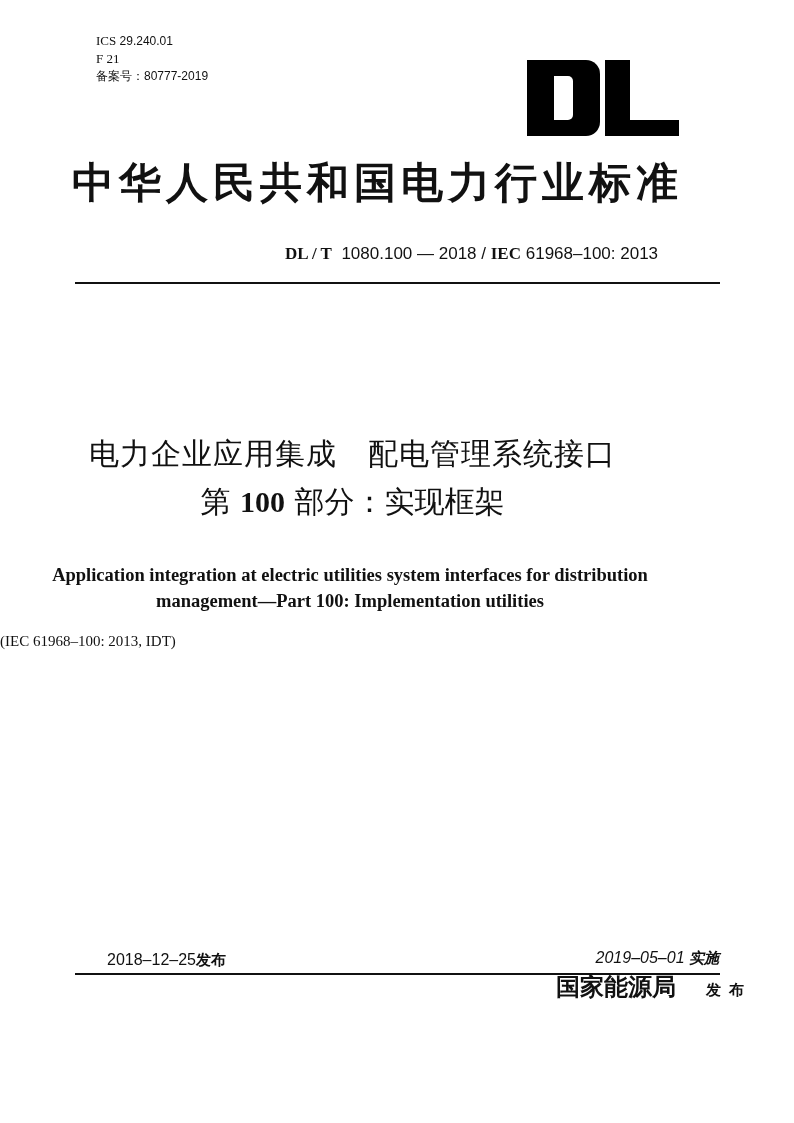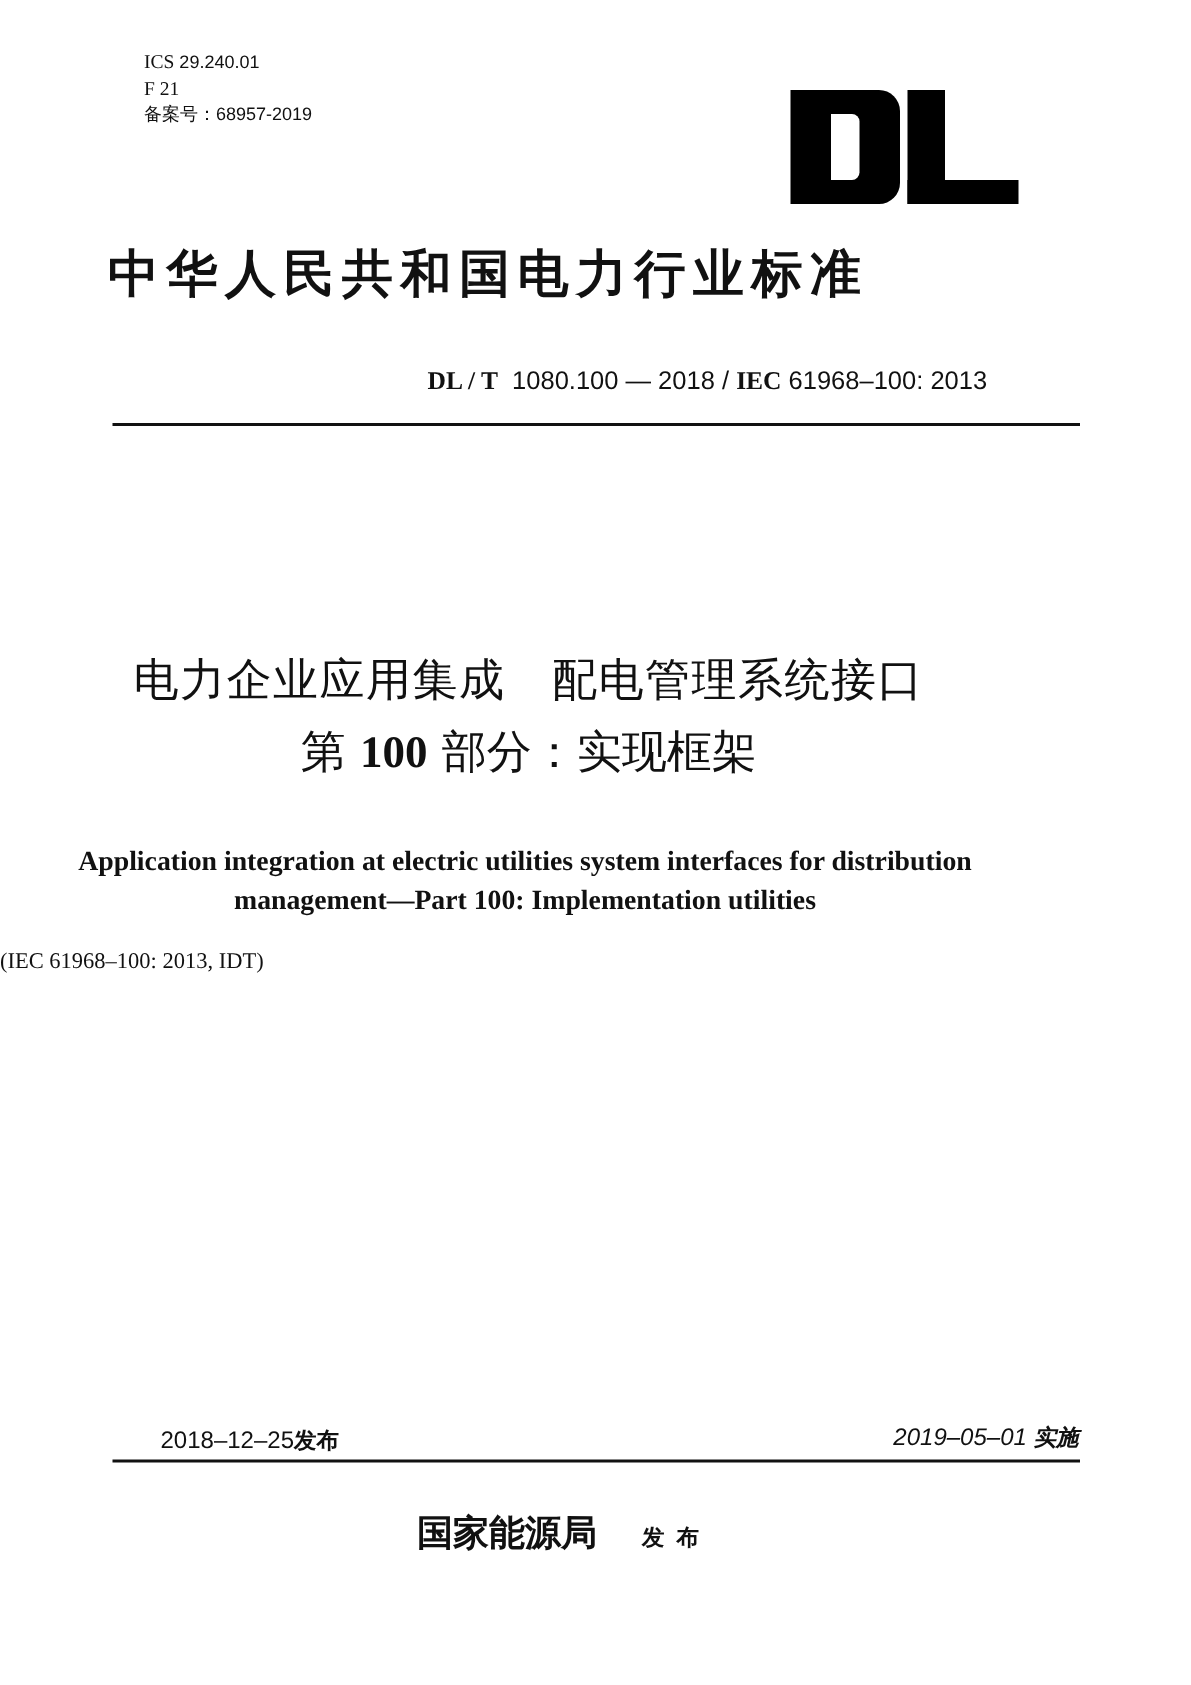--- a/index.html
+++ b/index.html
@@ -9,45 +9,45 @@
   }
   .abs { position: absolute; }
   .meta { left: 96px; top: 32px; font-size: 12px; line-height: 17px; font-family: "Liberation Sans", sans-serif; }
   .meta div { white-space: nowrap; }
   .meta .b { font-family: "Liberation Serif", serif; font-weight: normal; font-size: 13px; }
   .logo { left: 527px; top: 60px; width: 155px; height: 77px; }
   .logo-d { position: absolute; left: 0; top: 0; width: 73px; height: 76px; background: #000; border-radius: 0 14px 14px 0; }
   .logo-d::after { content: ""; position: absolute; left: 27px; top: 16px; width: 19px; height: 44px; background: #fff; border-radius: 0 5px 5px 0; }
   .logo-l { position: absolute; left: 78px; top: 0; width: 25px; height: 76px; background: #000; }
   .logo-l2 { position: absolute; left: 78px; top: 60px; width: 74px; height: 16px; background: #000; }
-  .std-title { left: 72px; top: 158px; width: 650px; font-size: 34px; font-weight: bold; letter-spacing: 5px; font-family: "DejaVu Serif", serif; white-space: nowrap; line-height: 50px; }
+  .std-title { left: 72px; top: 158px; width: 650px; font-size: 42px; font-weight: bold; letter-spacing: 5px; font-family: "DejaVu Serif", serif; white-space: nowrap; line-height: 50px; }
   .std-code { left: 285px; top: 244px; font-size: 17px; font-family: "Liberation Sans", sans-serif; white-space: nowrap; text-align: center; }
   .std-code .b { font-family: "Liberation Serif", serif; font-weight: bold; }
   .rule-top { left: 75px; top: 282px; width: 645px; height: 2px; background: #111; }
   .zh-title { left: 0; width: 705px; text-align: center; font-size: 30px; line-height: 48px; font-family: "DejaVu Sans", sans-serif; white-space: nowrap; }
   .zh-title.l1 { top: 430px; letter-spacing: 1px; }
   .zh-title.l2 { top: 478px; }
   .zh-title .num { font-family: "Liberation Serif", serif; font-weight: bold; }
   .en-title { left: 0; width: 700px; text-align: center; top: 562px; font-family: "Liberation Serif", serif; font-weight: bold; font-size: 18.5px; line-height: 26px; }
   .idt { left: 0; width: 794px; top: 633px; font-family: "Liberation Serif", serif; font-size: 15px; }
   .date-left { left: 75px; top: 951px; font-size: 16px; font-family: "Liberation Sans", sans-serif; white-space: nowrap; margin-left: 32px; }
   .date-right { right: 75px; top: 949px; font-size: 16px; font-family: "Liberation Sans", sans-serif; white-space: nowrap; font-style: italic; }
   .date-left .zh, .date-right .zh { font-family: "DejaVu Sans", sans-serif; font-weight: bold; font-size: 15px; }
   .rule-bottom { left: 75px; top: 973px; width: 645px; height: 2px; background: #111; }
-  .issuer { left: 0; width: 752px; text-align: center; top: 1006px; white-space: nowrap; }
+  .issuer { left: 0; width: 752px; text-align: right; top: 971px; white-space: nowrap; }
   .issuer .org { font-family: "DejaVu Serif", serif; font-weight: bold; font-size: 24px; }
   .issuer .act { font-family: "DejaVu Sans", sans-serif; font-weight: bold; font-size: 15px; margin-left: 30px; letter-spacing: 8px; }
 </style>
 </head>
 <body>
 
 <div class="abs meta">
   <div><span class="b">ICS</span> <span></span><span id="ics-num">29.240.01</span></div>
   <div><span class="b">F 21</span></div>
-  <div><span>备案号：</span><span>68957-2019</span></div>
+  <div><span>备案号：</span><span>80777-2019</span></div>
 </div>
 
 <div class="abs logo" aria-label="DL">
   <div class="logo-d"></div>
   <div class="logo-l"></div>
   <div class="logo-l2"></div>
 </div>
 
 <div class="abs std-title">中华人民共和国电力行业标准</div>
 

